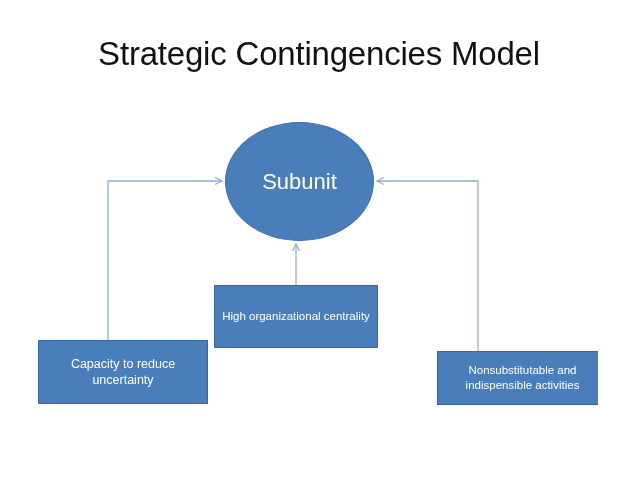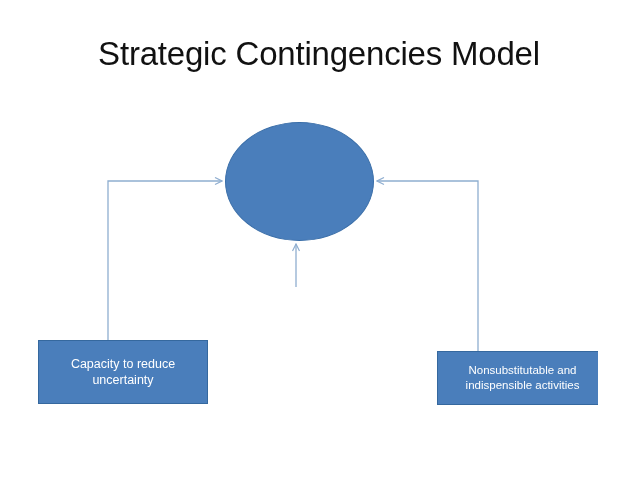--- a/index.html
+++ b/index.html
@@ -115,24 +115,27 @@
 
     <polyline points="108,341 108,181 222,181" fill="none" stroke="#8faed0" stroke-width="1.3" marker-end="url(#arrow-right)"></polyline>
 
     <polyline points="478,352 478,181 377,181" fill="none" stroke="#8faed0" stroke-width="1.3" marker-end="url(#arrow-right)"></polyline>
 
     <polyline points="296,287 296,244" fill="none" stroke="#8faed0" stroke-width="1.3" marker-end="url(#arrow-right)"></polyline>
   </svg>
 
   <div class="node" id="subunit-power">
     <span class="node-label">
-      <br>
+      <span>Subunit</span><br>
     </span>
   </div>
 
+  <div class="node" id="box-centrality">
+    <span class="node-label">High organizational centrality</span>
+  </div>
 
   <div class="node" id="box-capacity">
     <span class="node-label">Capacity to reduce uncertainty</span>
   </div>
 
   <div class="node" id="box-nonsubstitutable">
     <span class="node-label">Nonsubstitutable and indispensible activities</span>
   </div>
 
 </div>

